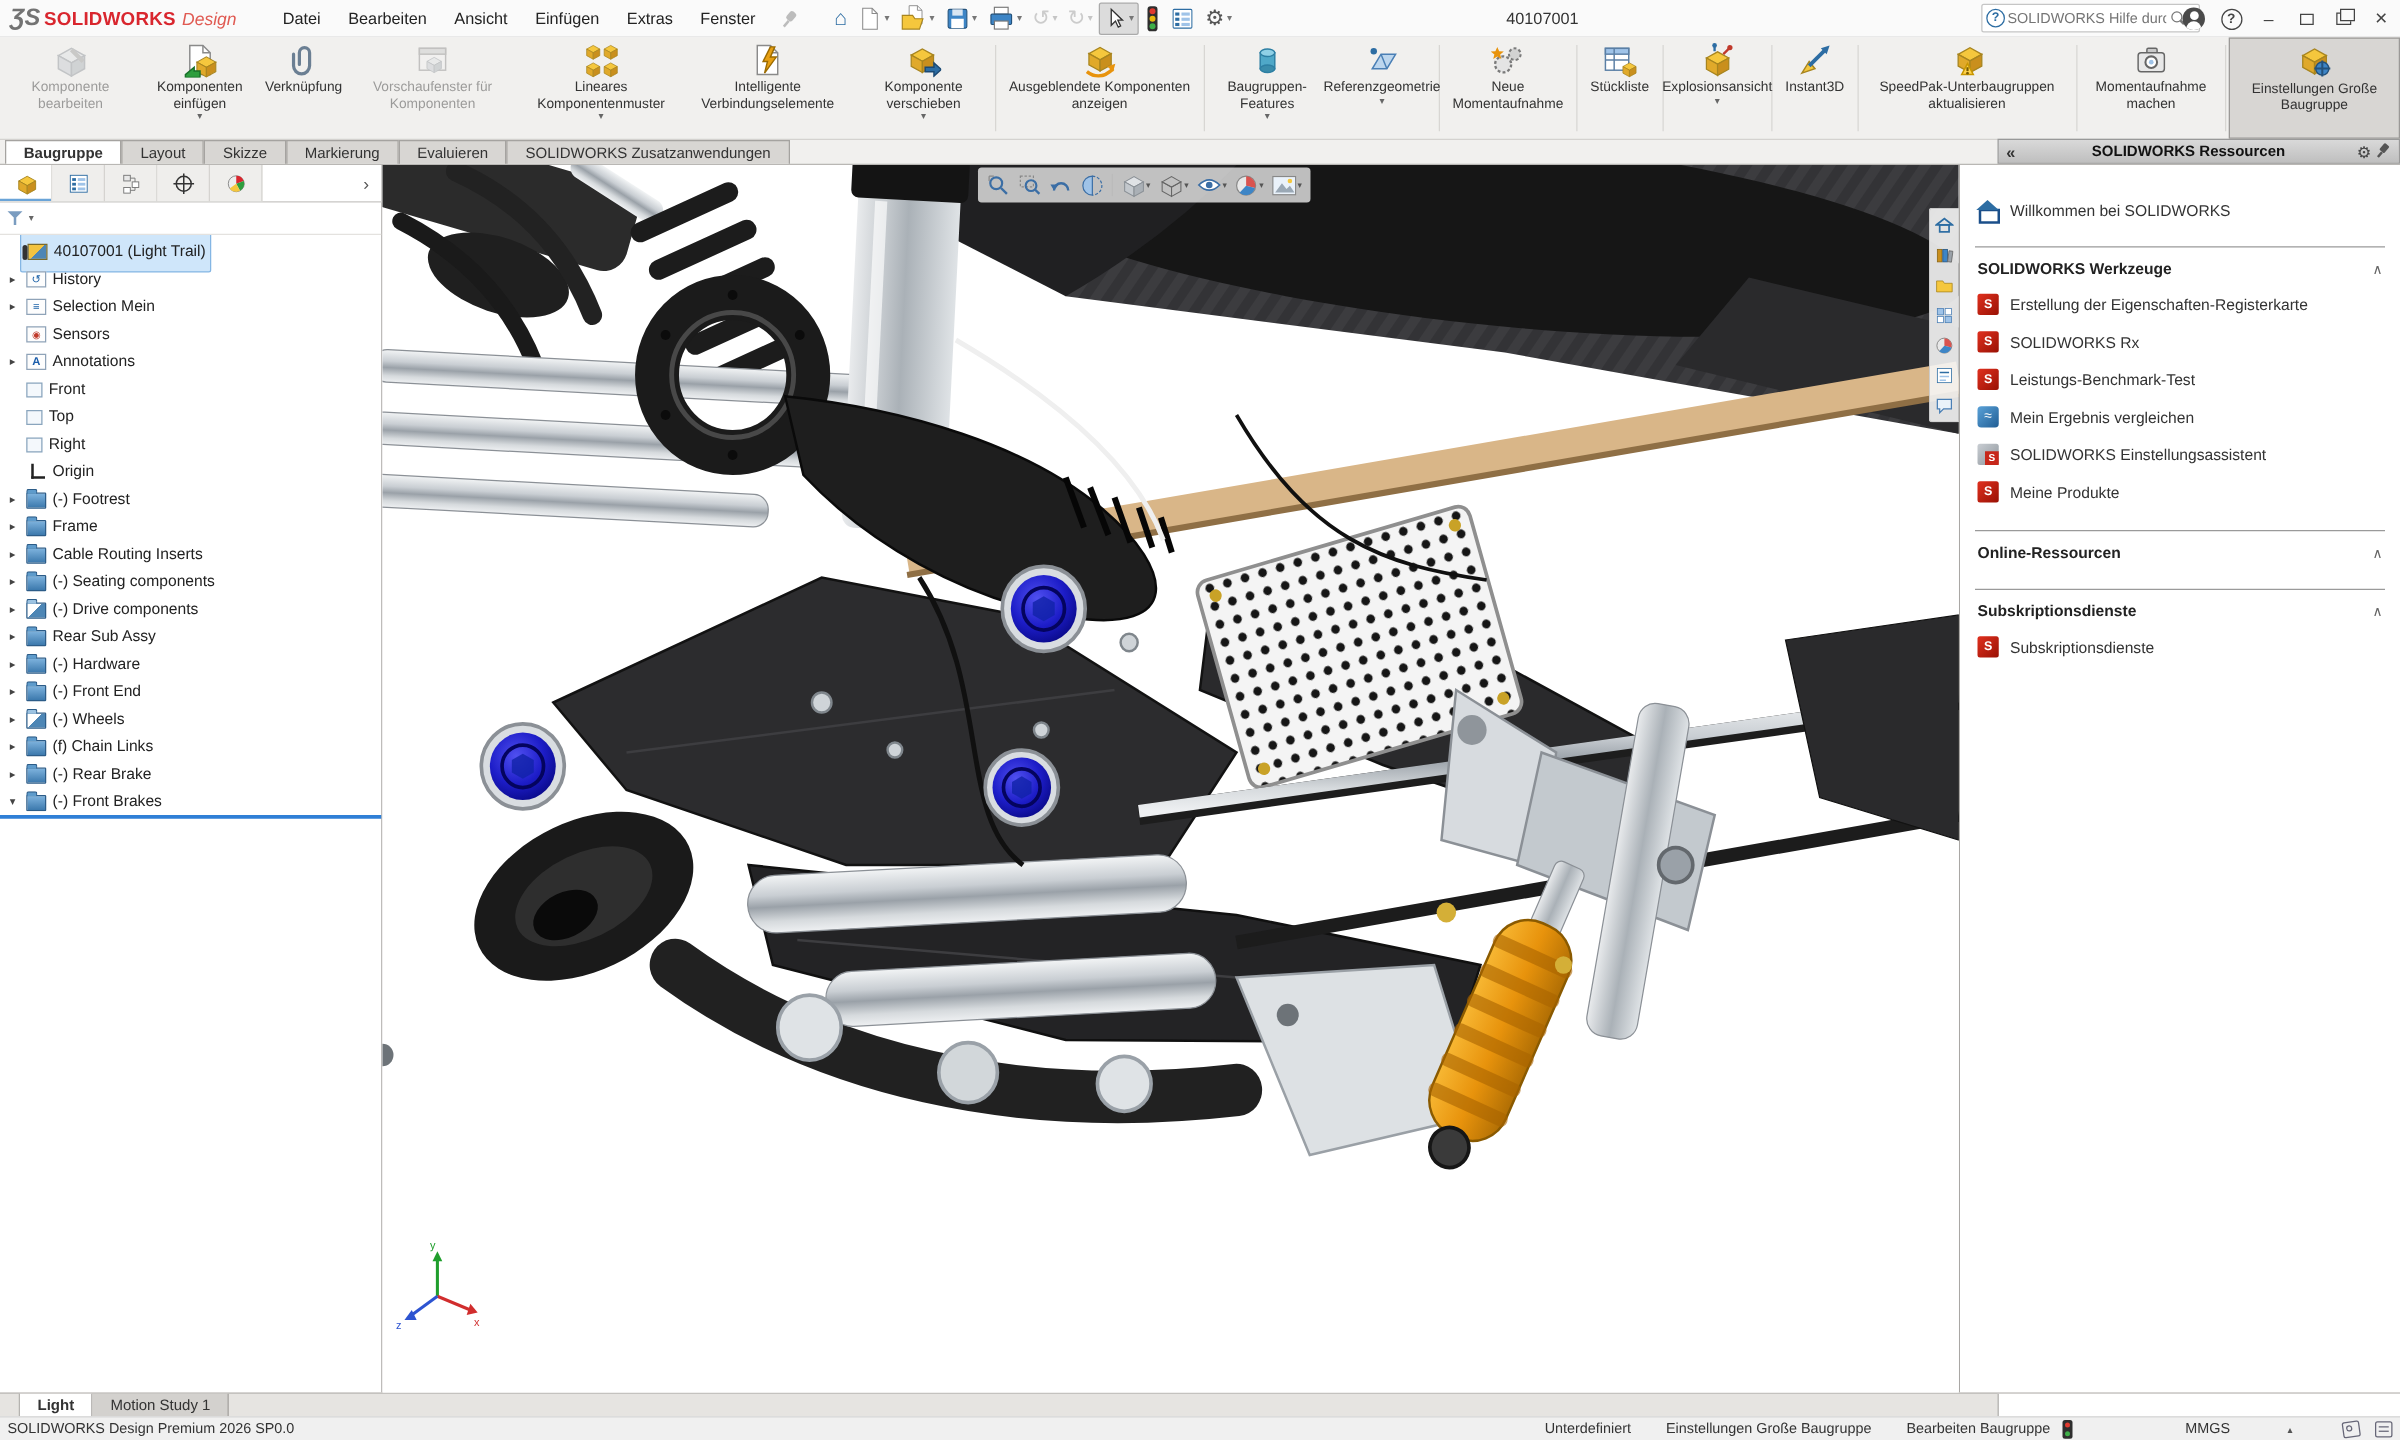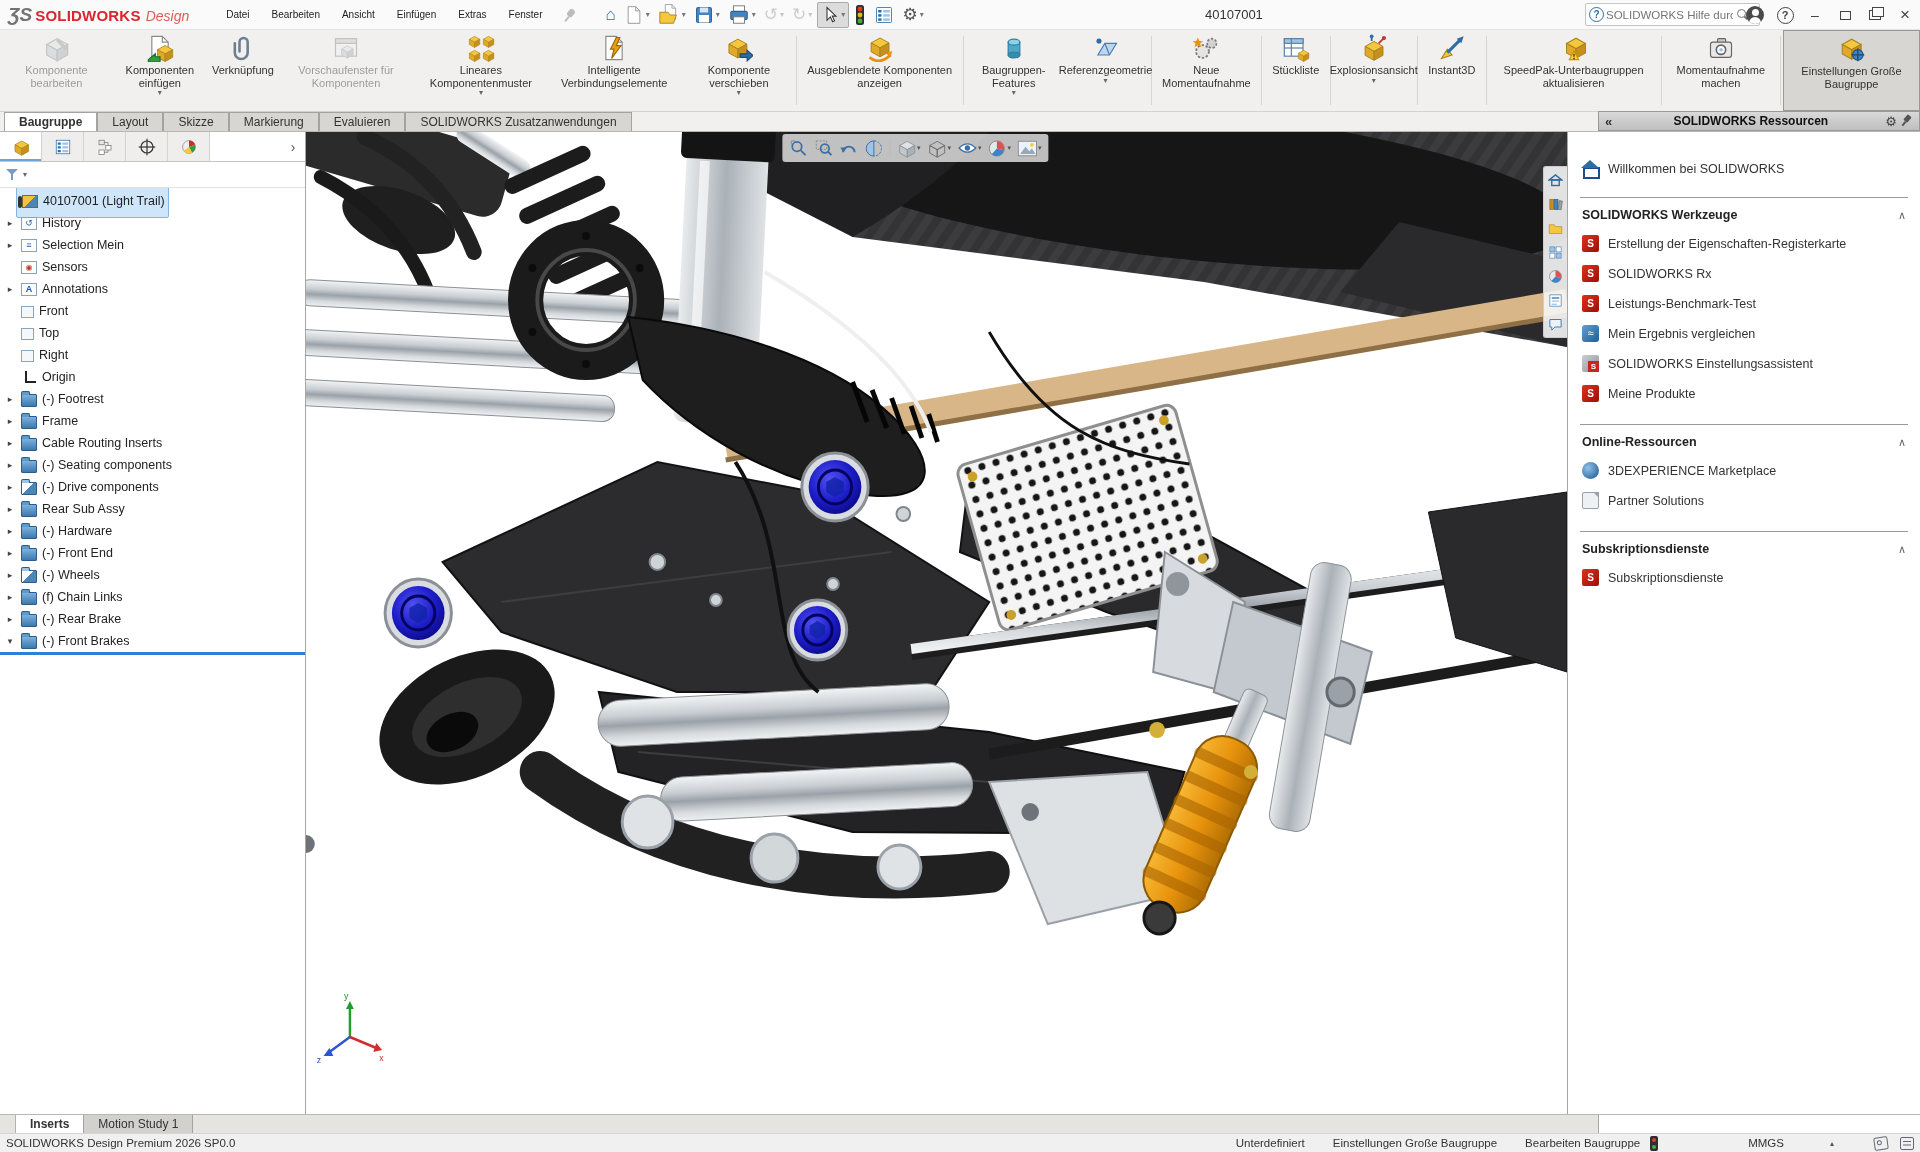--- a/index.html
+++ b/index.html
@@ -7,21 +7,21 @@
   #app{width:1920px;height:1152px;display:flex;flex-direction:column;background:#fff;
        font-family:"Liberation Sans",sans-serif;color:#222;overflow:hidden;position:relative;}
 
   
   .titlebar{height:30px;background:#fafafa;border-bottom:1px solid #e3e3e3;display:flex;align-items:center;flex:none;}
   .logo{display:flex;align-items:baseline;margin-left:8px;white-space:nowrap;}
   .logo .ds{font-style:italic;font-weight:bold;font-size:19px;color:#737373;margin-right:3px;}
   .logo .word{font-size:15px;color:#d9262e;font-weight:bold;letter-spacing:.2px;}
   .logo .suffix{font-style:italic;font-size:14px;color:#e05a52;margin-left:5px;}
   .menus{display:flex;margin-left:26px;}
-  .menu-item{padding:0 11px;font-size:10px;line-height:29px;cursor:default;}
+  .menu-item{padding:0 11px;font-size:13px;line-height:29px;cursor:default;}
   .pin-icon{width:14px;height:14px;margin:0 10px;position:relative;opacity:.55;}
   .pin-icon::before{content:"";position:absolute;left:5px;top:1px;width:6px;height:8px;background:#8a8a8a;border-radius:2px;transform:rotate(40deg);}
   .pin-icon::after{content:"";position:absolute;left:3px;top:8px;width:2px;height:6px;background:#8a8a8a;transform:rotate(40deg);}
   .qa{display:flex;align-items:center;margin-left:14px;}
   .qa-btn{display:flex;align-items:center;padding:2px 3px;border-radius:2px;margin:0 1px;}
   .qa-btn.pressed{background:#dcdcdc;border:1px solid #aaa;}
   .qa-btn.grayed{opacity:.4;}
   .qa-caret{font-size:8px;color:#777;margin-left:2px;}
   .qa-glyph{font-size:17px;color:#2d6da3;line-height:1;}
   .doc-title{position:absolute;left:1205px;top:0;line-height:30px;font-size:13px;color:#333;}
@@ -1022,52 +1022,41 @@
             <div class="tp-item">
               <span class="tpi tpi-red"></span>
               <span class="tp-item-label">Meine Produkte</span>
             </div>
           </div>
         <div class="tp-sec-divider" style="margin-top:22px;"></div>
         <div class="tp-sec-head">
           <span class="tp-sec-title">Online-Ressourcen</span>
           <span class="tp-sec-arrow">∧</span>
         </div>
-        <div>
-
-        <div class="tp-item">
-              <span class="tpi tpi-globe"></span>
-              <span class="tp-item-label">3DEXPERIENCE Marketplace</span>
-            </div>
-            <div class="tp-item">
-              <span class="tpi tpi-gray"></span>
-              <span class="tp-item-label">Partner Solutions</span>
-            </div>
-          </div>
         <div class="tp-sec-divider" style="margin-top:22px;"></div>
         <div class="tp-sec-head">
           <span class="tp-sec-title">Subskriptionsdienste</span>
           <span class="tp-sec-arrow">∧</span>
         </div>
         <div>
 
         <div class="tp-item">
               <span class="tpi tpi-red"></span>
               <span class="tp-item-label">Subskriptionsdienste</span>
             </div>
           </div>
       </div>
     </div>
   </div>
 
   <div class="bottombar">
     <span class="mtab-handle"></span>
     <div style="display:flex">
 
-    <span class="mtab active">Inserts</span>
+    <span class="mtab active">Light</span>
         <span class="mtab">Motion Study 1</span>
       </div>
     <span class="bottom-pane-stub"></span>
   </div>
 
   <div class="statusbar">
     <span class="status-left">SOLIDWORKS Design Premium 2026 SP0.0</span>
     <div class="status-items">
 
     <span>Unterdefiniert</span>

